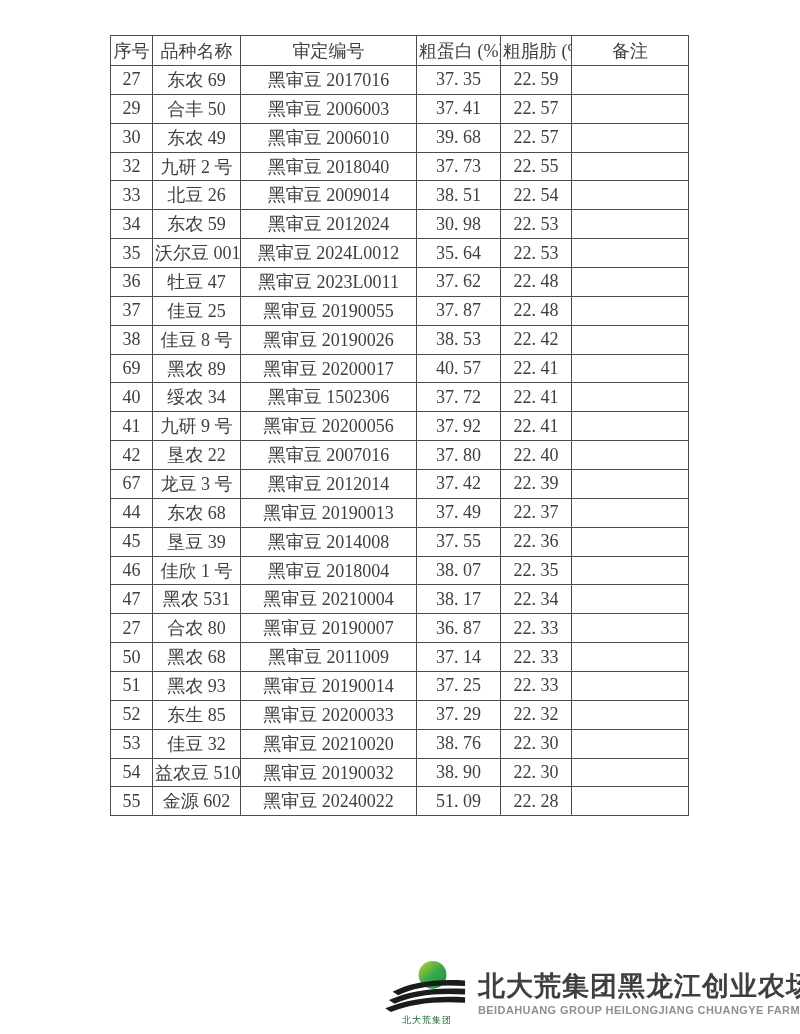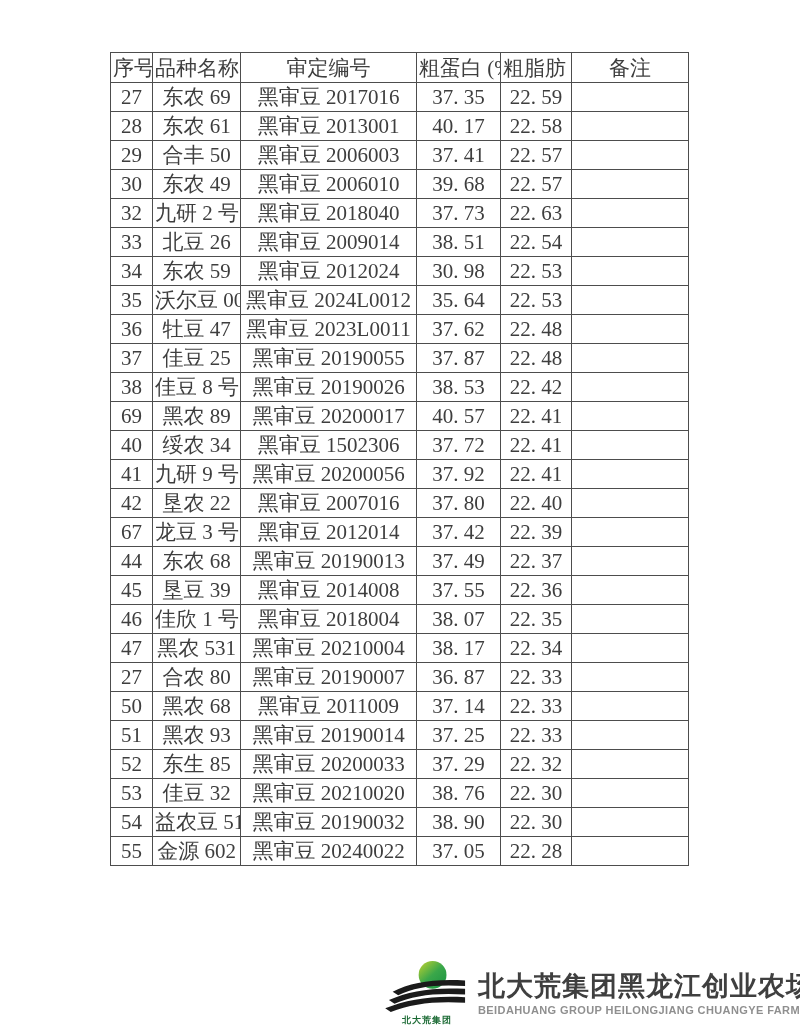--- a/index.html
+++ b/index.html
@@ -12,25 +12,25 @@
     width: 800px;
     height: 1034px;
     background: #ffffff;
     overflow: hidden;
     font-family: "Liberation Serif", "DejaVu Serif", serif;
     color: #3c3c3c;
   }
   table.variety-table {
     position: absolute;
     left: 110px;
-    top: 52px;
+    top: 35px;
     width: 578px;
     border-collapse: collapse;
     table-layout: fixed;
-    font-size: 21px;
+    font-size: 18px;
     color: #3e3e3e;
   }
   table.variety-table th,
   table.variety-table td {
     border: 1px solid #4d4d4d;
     text-align: center;
     vertical-align: middle;
     padding: 0 2px;
     overflow: hidden;
     white-space: nowrap;
@@ -48,21 +48,21 @@
   }
   .logo {
     width: 88px;
     display: flex;
     flex-direction: column;
     align-items: center;
   }
   .logo-small-text {
     font-family: "Liberation Sans", "DejaVu Sans", sans-serif;
     font-size: 9px;
-    font-weight: bold;
+    font-weight: normal;
     color: #1c6b35;
     letter-spacing: 1px;
     margin-top: 1px;
     white-space: nowrap;
   }
   .company-names {
     display: flex;
     flex-direction: column;
     padding-top: 11px;
   }
@@ -112,49 +112,41 @@
     <tbody id="table-body">
         <tr>
           <td>27</td>
           <td>东农 69</td>
           <td>黑审豆 2017016</td>
           <td>37. 35</td>
           <td>22. 59</td>
           <td></td>
         </tr>
         <tr>
-          <td>28</td>
-          <td>东农 61</td>
-          <td>黑审豆 2013001</td>
-          <td>40. 17</td>
-          <td>22. 58</td>
-          <td></td>
-        </tr>
-        <tr>
           <td>29</td>
           <td>合丰 50</td>
           <td>黑审豆 2006003</td>
           <td>37. 41</td>
           <td>22. 57</td>
           <td></td>
         </tr>
         <tr>
           <td>30</td>
           <td>东农 49</td>
           <td>黑审豆 2006010</td>
           <td>39. 68</td>
           <td>22. 57</td>
           <td></td>
         </tr>
         <tr>
           <td>32</td>
           <td>九研 2 号</td>
           <td>黑审豆 2018040</td>
           <td>37. 73</td>
-          <td>22. 63</td>
+          <td>22. 55</td>
           <td></td>
         </tr>
         <tr>
           <td>33</td>
           <td>北豆 26</td>
           <td>黑审豆 2009014</td>
           <td>38. 51</td>
           <td>22. 54</td>
           <td></td>
         </tr>
@@ -315,21 +307,21 @@
           <td>益农豆 510</td>
           <td>黑审豆 20190032</td>
           <td>38. 90</td>
           <td>22. 30</td>
           <td></td>
         </tr>
         <tr>
           <td>55</td>
           <td>金源 602</td>
           <td>黑审豆 20240022</td>
-          <td>37. 05</td>
+          <td>51. 09</td>
           <td>22. 28</td>
           <td></td>
         </tr>
       </tbody>
   </table>
 
   <div class="footer">
     <div class="logo">
       <svg width="88" height="52" viewBox="0 0 90 56">
         <defs>

